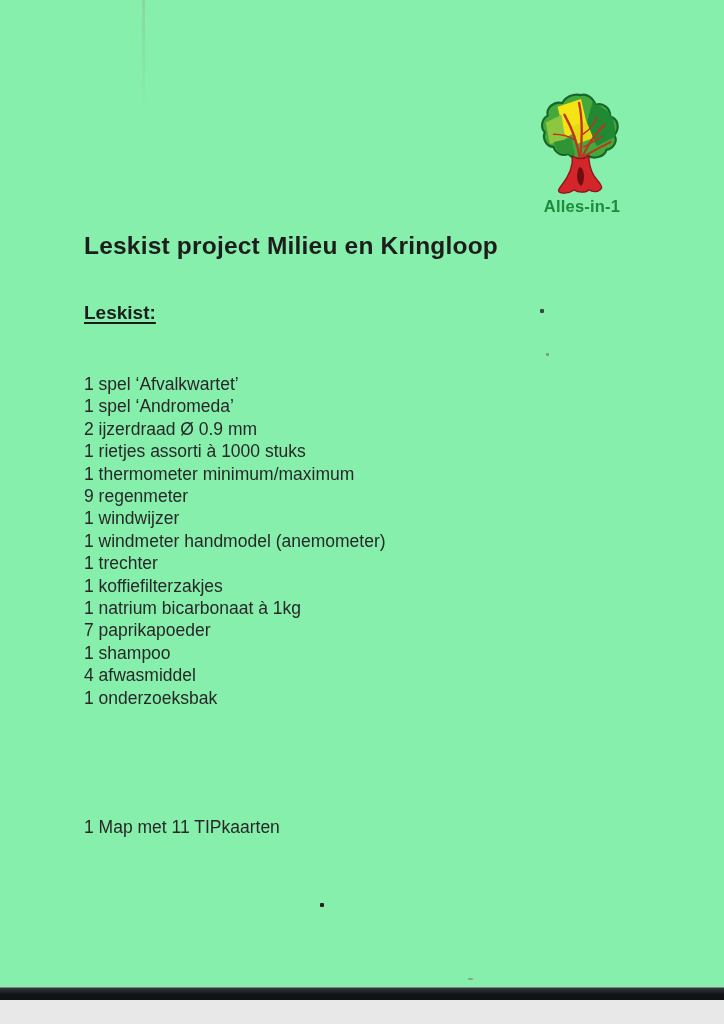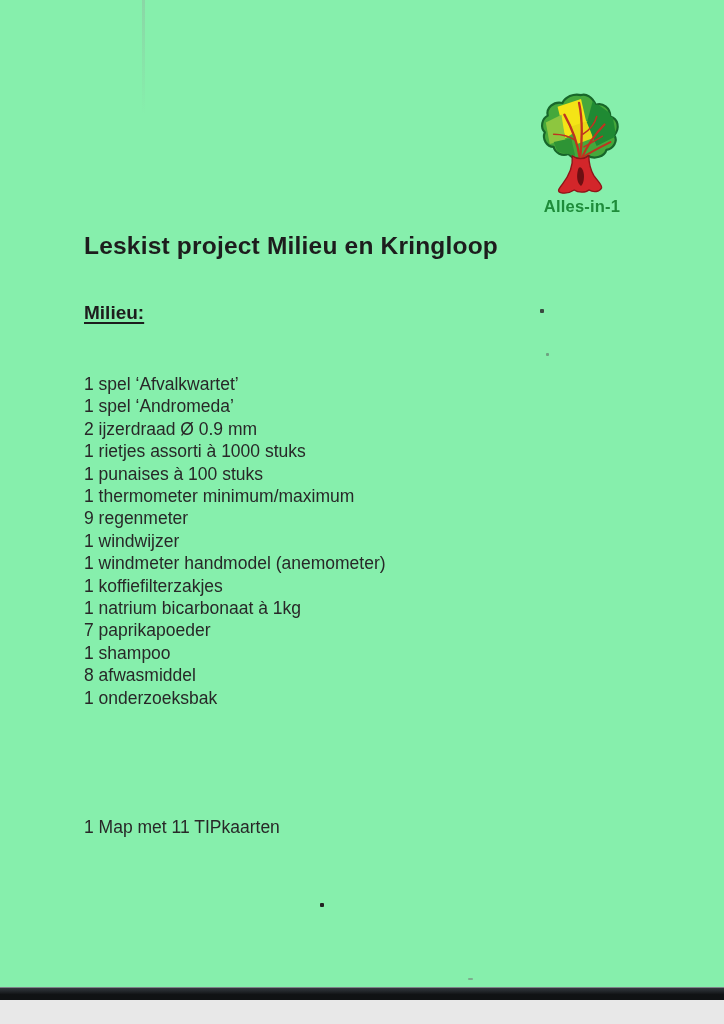--- a/index.html
+++ b/index.html
@@ -124,37 +124,37 @@
         </g>
         <path d="M35,64 C36,74 32,84 25,93 C21,98 19,101 24,102 C29,103 34,101 37,99 C41,102 49,102 52,99 C57,102 63,101 65,97 C66,94 61,90 57,84 C53,77 52,70 52,64 C47,68 40,68 35,64 Z" fill="#d3262a" stroke="#8e1418" stroke-width="1.4" stroke-linejoin="round"></path>
         <path d="M41,78 C39,85 40,92 44,95 C47,92 48,84 46,79 C44,75 42,75 41,78 Z" fill="#6d0f12"></path>
       </svg>
     </span>
     <div class="logo-label">Alles-in-1</div>
   </div>
 
   <div class="title">Leskist project Milieu en Kringloop</div>
 
-  <div class="section-heading">Milieu:</div>
+  <div class="section-heading">Leskist:</div>
 
   <div class="item-list">
       <div class="item">1 spel ‘Afvalkwartet’</div>
       <div class="item">1 spel ‘Andromeda’</div>
       <div class="item">2 ijzerdraad Ø 0.9 mm</div>
       <div class="item">1 rietjes assorti à 1000 stuks</div>
-      <div class="item">1 punaises à 100 stuks</div>
       <div class="item">1 thermometer minimum/maximum</div>
       <div class="item">9 regenmeter</div>
       <div class="item">1 windwijzer</div>
       <div class="item">1 windmeter handmodel (anemometer)</div>
+      <div class="item">1 trechter</div>
       <div class="item">1 koffiefilterzakjes</div>
       <div class="item">1 natrium bicarbonaat à 1kg</div>
       <div class="item">7 paprikapoeder</div>
       <div class="item">1 shampoo</div>
-      <div class="item">8 afwasmiddel</div>
+      <div class="item">4 afwasmiddel</div>
       <div class="item">1 onderzoeksbak</div>
     </div>
 
   <div class="footer-item">1 Map met 11 TIPkaarten</div>
 
   <div class="speck speck-1"></div>
   <div class="speck speck-2"></div>
   <div class="speck speck-3"></div>
   <div class="speck speck-4"></div>
 

